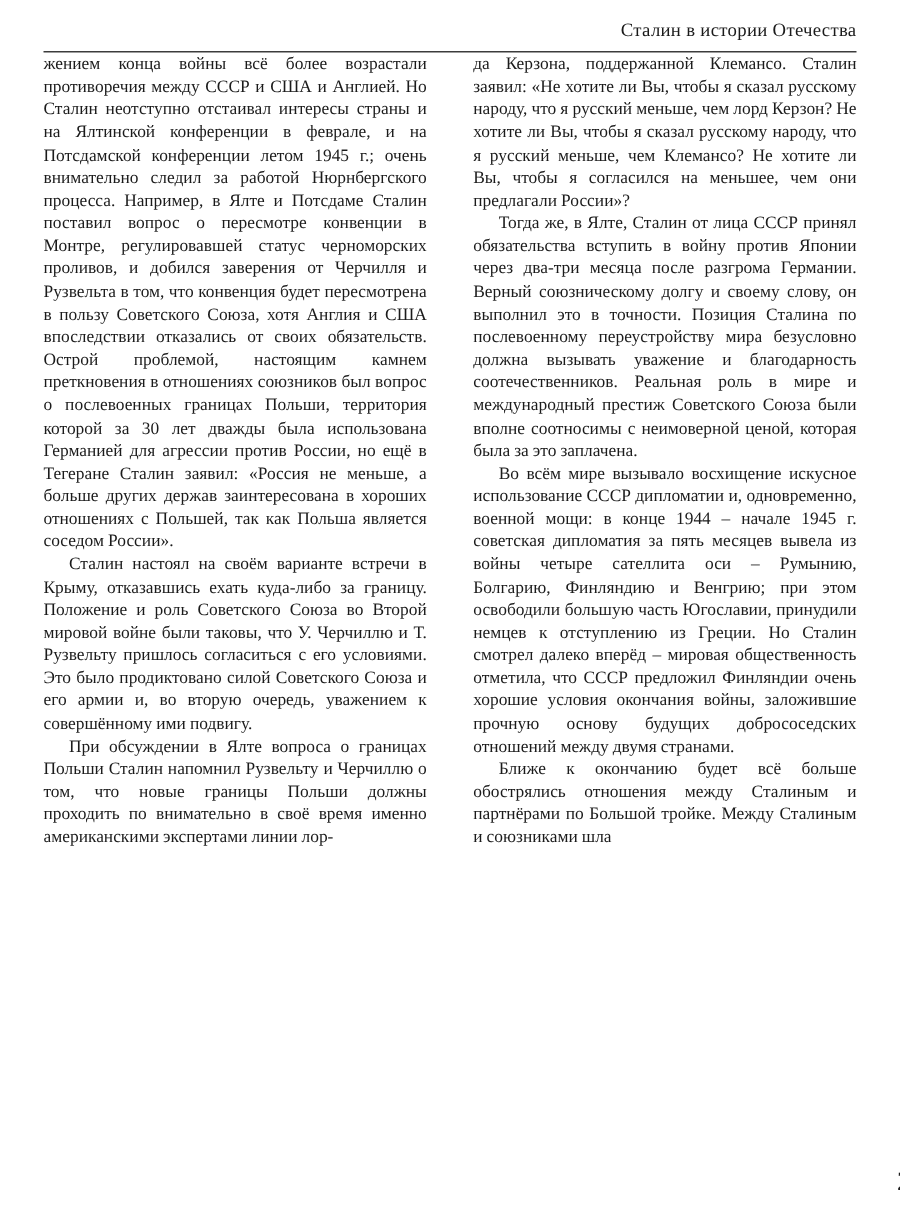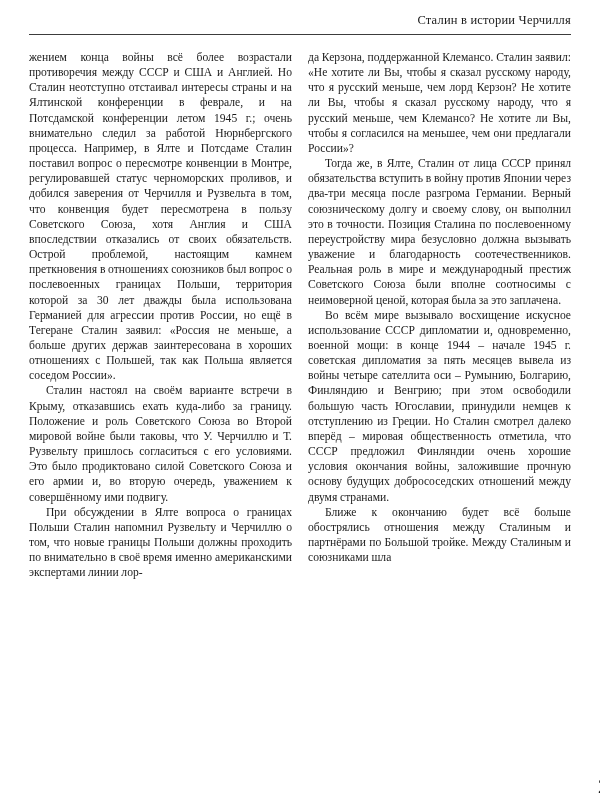--- a/index.html
+++ b/index.html
@@ -20,22 +20,22 @@
   .running-header {
     text-align: right;
     font-size: 12.5px;
     line-height: 14px;
     letter-spacing: 0.2px;
     padding-bottom: 7px;
     border-bottom: 1px solid #3c3c3c;
   }
   .columns {
     display: flex;
-    gap: 16px;
-    margin-top: 15px;
+    gap: 31px;
+    margin-top: 0;
     justify-content: center;
   }
   .col {
     flex: 1 1 0;
     min-width: 0;
     font-size: 11.6px;
     line-height: 15.15px;
     text-align: justify;
     hyphens: auto;
     -webkit-hyphens: auto;
@@ -51,21 +51,21 @@
     text-align: right;
     font-size: 18px;
   }
 </style>
 </head>
 <body>
 
 <div class="page">
 
   <div class="running-header">
-    <span>Сталин в истории Черчилля</span>
+    <span>Сталин в истории Отечества</span>
   </div>
 
   <div class="columns">
 
     <div class="col" lang="ru">
       <p class="no-indent">жением конца войны всё более возрастали противоречия между СССР и США и Англией. Но Сталин неотступно отстаивал интересы страны и на Ялтинской конференции в феврале, и на Потсдамской конференции летом 1945 г.; очень внимательно следил за работой Нюрнбергского процесса. Например, в Ялте и Потсдаме Сталин поставил вопрос о пересмотре конвенции в Монтре, регулировавшей статус черноморских проливов, и добился заверения от Черчилля и Рузвельта в том, что конвенция будет пересмотрена в пользу Советского Союза, хотя Англия и США впоследствии отказались от своих обязательств. Острой проблемой, настоящим камнем преткновения в отношениях союзников был вопрос о послевоенных границах Польши, территория которой за 30 лет дважды была использована Германией для агрессии против России, но ещё в Тегеране Сталин заявил: «Россия не меньше, а больше других держав заинтересована в хороших отношениях с Польшей, так как Польша является соседом России».</p>
       <p>Сталин настоял на своём варианте встречи в Крыму, отказавшись ехать куда-либо за границу. Положение и роль Советского Союза во Второй мировой войне были таковы, что У. Черчиллю и Т. Рузвельту пришлось согласиться с его условиями. Это было продиктовано силой Советского Союза и его армии и, во вторую очередь, уважением к совершённому ими подвигу.</p>
       <p>При обсуждении в Ялте вопроса о границах Польши Сталин напомнил Рузвельту и Черчиллю о том, что новые границы Польши должны проходить по внимательно в своё время именно американскими экспертами линии лор-</p>
     </div>
 

